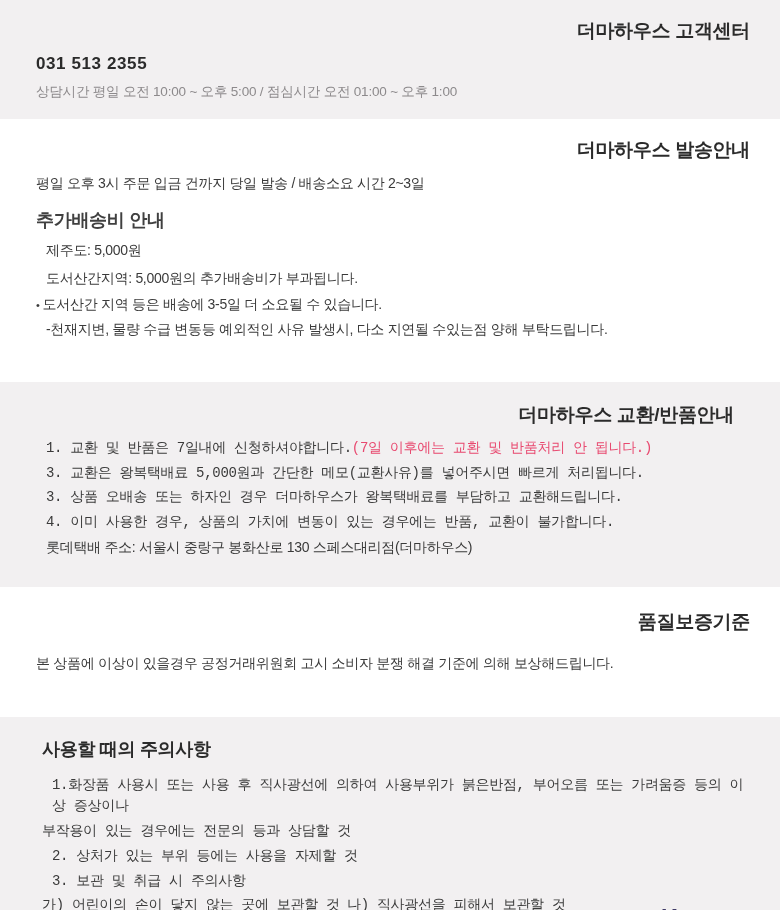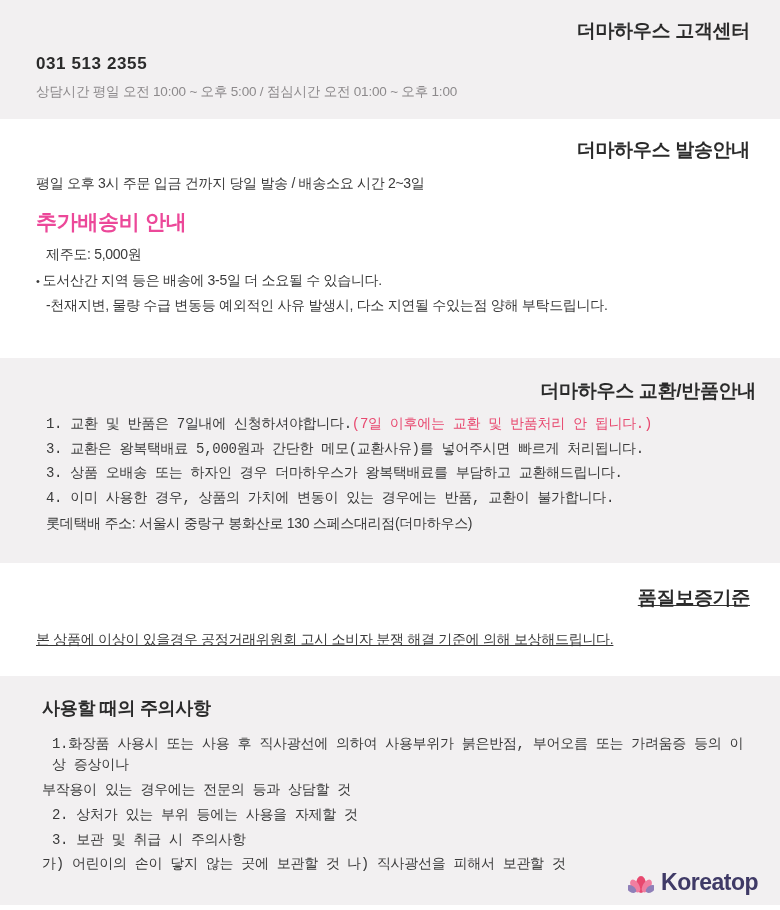--- a/index.html
+++ b/index.html
@@ -23,23 +23,23 @@
 
   h2.title {
     font-size: 19px;
     font-weight: bold;
     color: #2b2b2b;
     margin: 0 0 10px 0;
     letter-spacing: -0.3px;
     text-align: right;
   }
   h3.subtitle {
-    font-size: 21px;
-    font-weight: bold;
-    color: #ec4899;
+    font-size: 18px;
+    font-weight: bold;
+    color: #404040;
     margin: 14px 0 8px 0;
     letter-spacing: -0.3px;
   }
   .phone {
     font-size: 17px;
     font-weight: bold;
     color: #2b2b2b;
     letter-spacing: 0.6px;
     margin: 0 0 9px 0;
   }
@@ -84,22 +84,22 @@
     display: flex;
     gap: 5px;
     justify-content: center;
   }
   .two-col .c1 { width: 300px; }
   .two-col .c2 { flex: 1; }
 
   
   #sec-center .inner { padding: 18px 30px 18px 36px; }
   #sec-ship .inner { padding: 18px 30px 35px 36px; }
-  #sec-exchange .inner { padding: 20px 24px 22px 36px; }
-  #sec-quality .inner { padding: 22px 30px 19px 36px; text-decoration: underline; }
+  #sec-exchange .inner { padding: 20px 46px 22px 36px; }
+  #sec-quality .inner { padding: 22px 30px 36px 36px; }
   #sec-caution .inner { padding: 20px 30px 26px 42px; }
 
   .caution-title {
     font-size: 18px;
     font-weight: bold;
     color: #2b2b2b;
     margin: 0 0 14px 0;
     letter-spacing: -0.3px;
   }
 
@@ -134,20 +134,21 @@
       <p class="muted">상담시간 평일 오전 10:00 ~ 오후 5:00 / 점심시간 오전 01:00 ~ 오후 1:00</p>
     </div>
   </section>
 
   <section class="section sec-white" id="sec-ship">
     <div class="inner">
       <h2 class="title">더마하우스 발송안내</h2>
       <p class="line">평일 오후 3시 주문 입금 건까지 당일 발송 / 배송소요 시간 2~3일</p>
       <h3 class="subtitle">추가배송비 안내</h3>
       <p class="line indent1">제주도: 5,000원</p>
+      <p class="line indent1">도서산간지역: 5,000원의 추가배송비가 부과됩니다.</p>
       <div class="bullet-row">
         <span class="bullet-dot">•</span>
         <span>도서산간 지역 등은 배송에 3-5일 더 소요될 수 있습니다.</span>
       </div>
       <p class="line indent1">-천재지변, 물량 수급 변동등 예외적인 사유 발생시, 다소 지연될 수있는점 양해 부탁드립니다.</p>
     </div>
   </section>
 
   <section class="section sec-gray" id="sec-exchange">
     <div class="inner">

